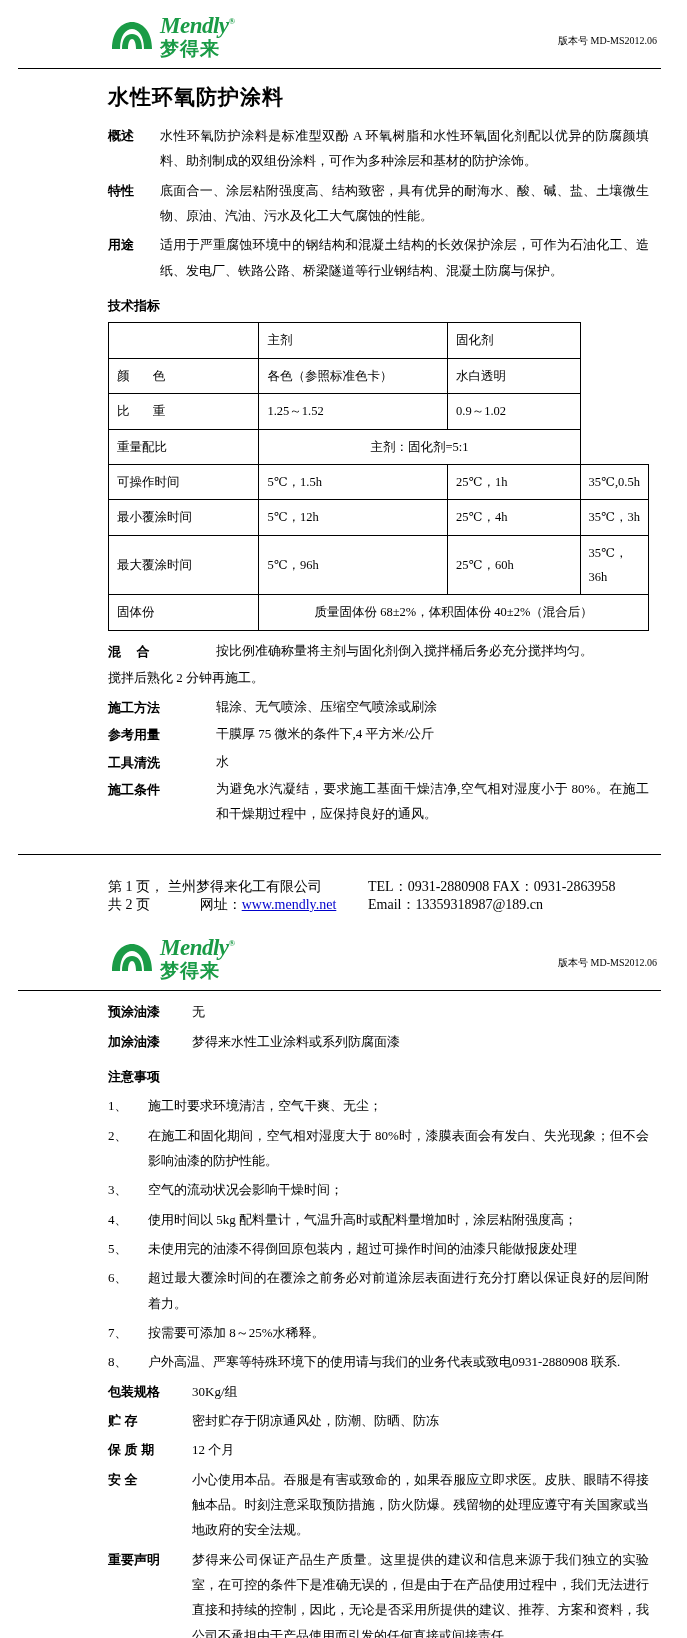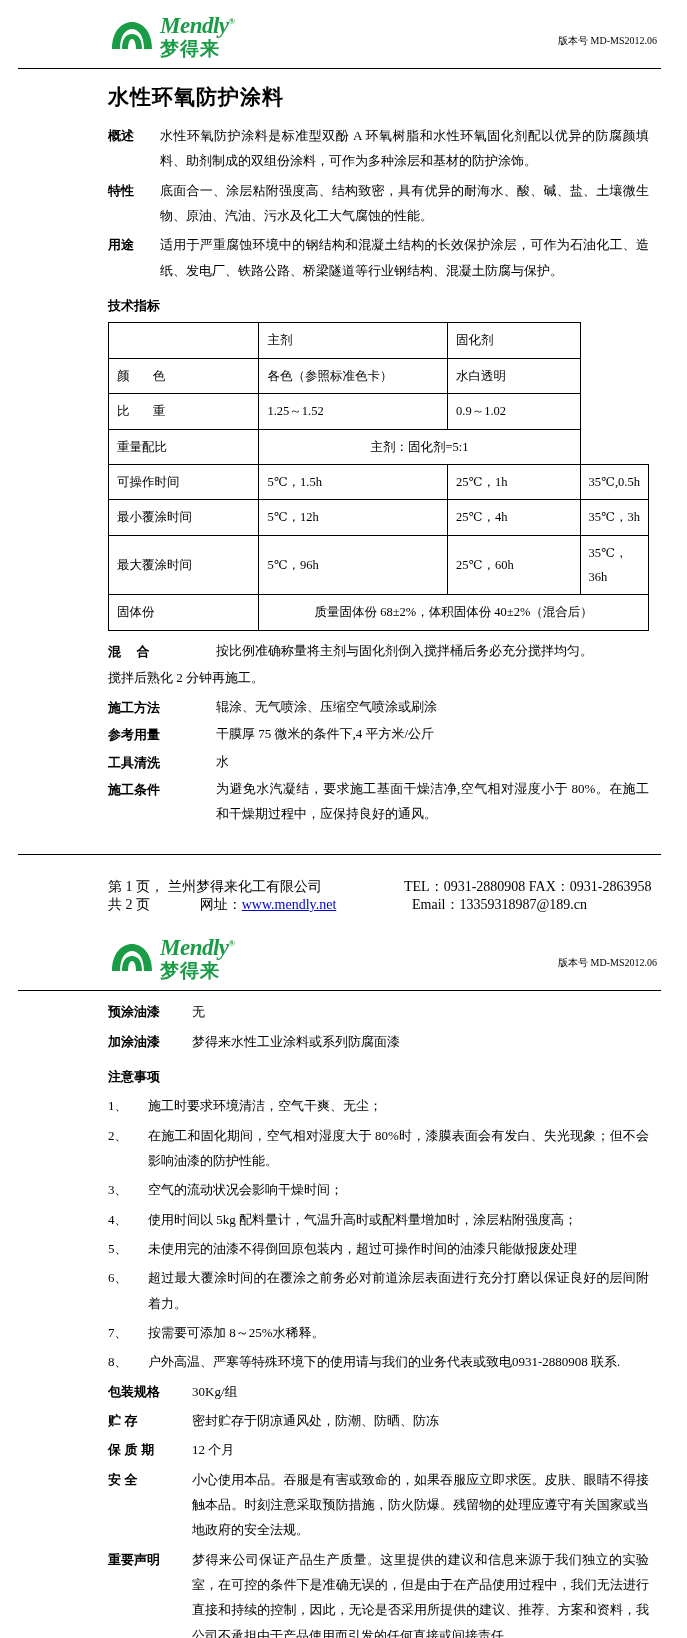--- a/index.html
+++ b/index.html
@@ -138,24 +138,24 @@
   .footer{
     margin:19px 18px 0 18px;
     padding-top:4px;
     font-size:14px;
     font-family:"Liberation Serif",serif;
     display:flex;
     align-items:center;
   }
   .footer .pg{flex:0 0 150px;padding-left:90px;box-sizing:border-box;}
   .footer .mid{flex:1 1 auto;}
-  .footer .line1{display:flex;gap:36px;}
+  .footer .line1{display:flex;}
   .footer .f-co{flex:0 0 200px;}
   .footer .f-tel{flex:1 1 auto;}
-  .footer .line2{display:flex;gap:44px;}
+  .footer .line2{display:flex;}
   .footer .f-web{flex:0 0 200px;text-align:center;}
   .footer .f-mail{flex:1 1 auto;}
   .lnk{color:#0000cc;text-decoration:underline;}
   
   .nlist{margin-top:2px;}
   .nitem{
     display:flex;
     align-items:flex-start;
     margin-bottom:4px;
   }

